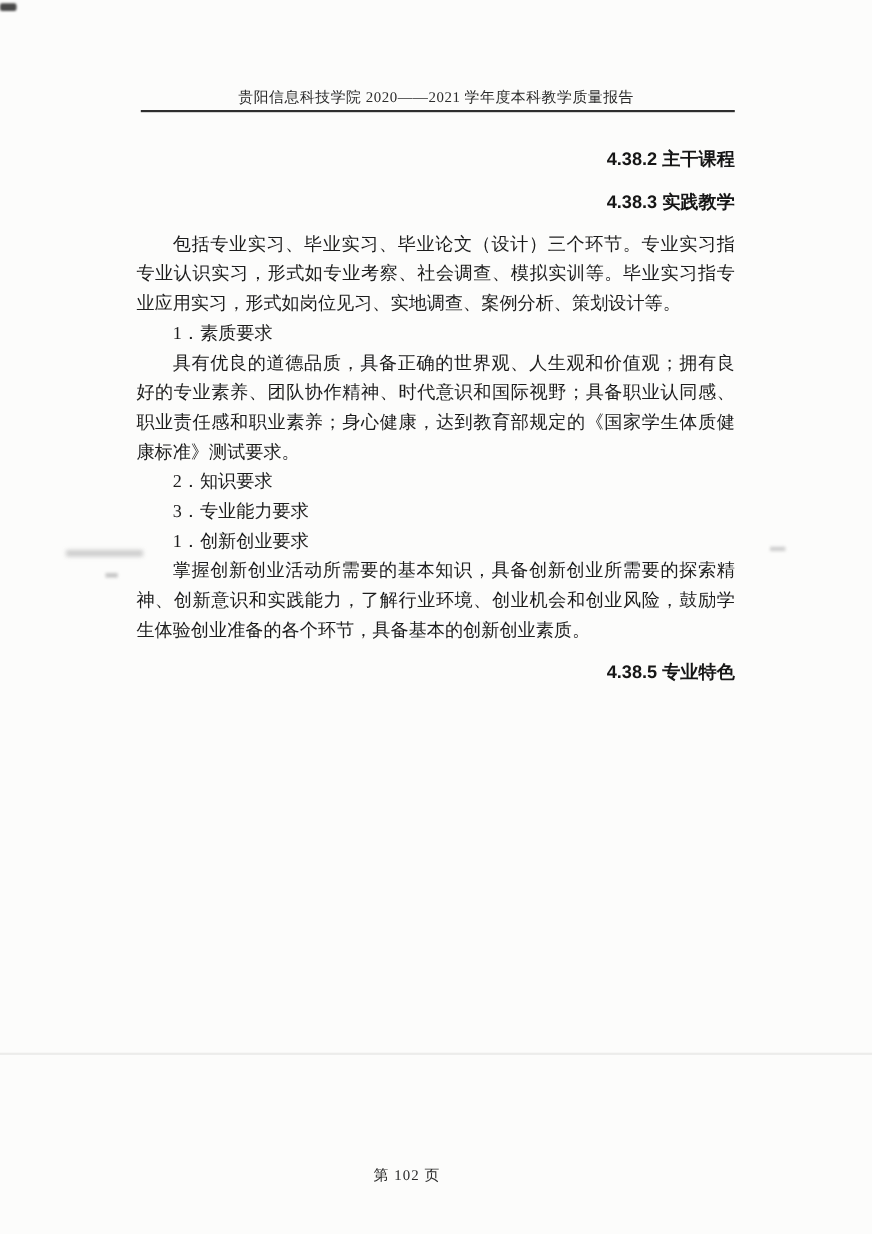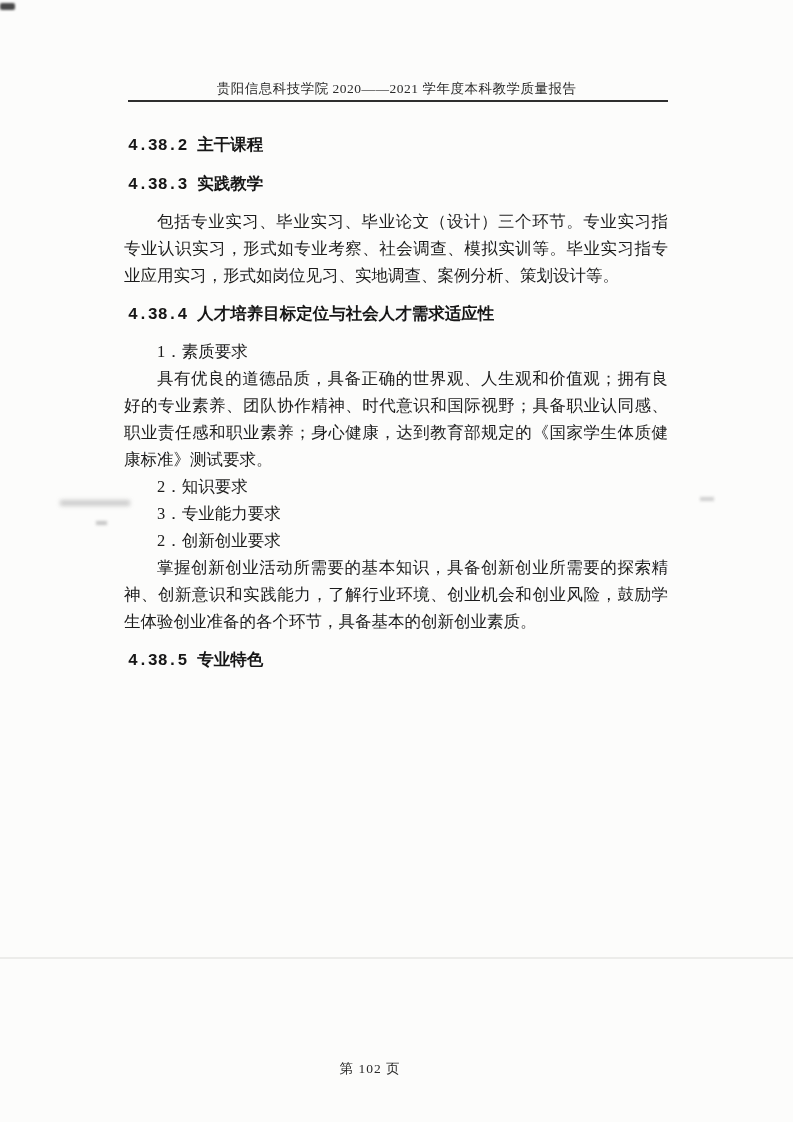--- a/index.html
+++ b/index.html
@@ -26,25 +26,25 @@
   }
   .content{
     position:absolute;top:120px;left:124px;width:544px;
     font-size:16.5px;line-height:27px;
     text-align:justify;
   }
   .para{margin:0;}
   .indent{text-indent:2em;}
   .subhead{text-indent:2em;}
   .section-heading{
-    font-family:Liberation Mono, monospace;
+    font-family:Liberation Sans, sans-serif;
     font-size:16.5px;font-weight:bold;
     margin:12px 0 10px 4px;
     line-height:27px;
-    text-align:left;
+    text-align:right;
     color:#161616;
   }
   .footer{
     position:absolute;top:1060px;left:0;width:740px;
     text-align:center;
     font-size:13.5px;
     color:#2a2a2a;
     letter-spacing:1px;
   }
   
@@ -84,30 +84,29 @@
   <div class="header-rule"></div>
 
   <div class="content">
 
 
     <h2 class="section-heading">4.38.2 主干课程</h2>
 
     <h2 class="section-heading">4.38.3 实践教学</h2>
     <p class="para indent">包括专业实习、毕业实习、毕业论文（设计）三个环节。专业实习指专业认识实习，形式如专业考察、社会调查、模拟实训等。毕业实习指专业应用实习，形式如岗位见习、实地调查、案例分析、策划设计等。</p>
 
-    <h2 class="section-heading">4.38.4 人才培养目标定位与社会人才需求适应性</h2>
 
     <p class="para subhead">1．素质要求</p>
     <p class="para indent">具有优良的道德品质，具备正确的世界观、人生观和价值观；拥有良好的专业素养、团队协作精神、时代意识和国际视野；具备职业认同感、职业责任感和职业素养；身心健康，达到教育部规定的《国家学生体质健康标准》测试要求。</p>
 
     <p class="para subhead">2．知识要求</p>
 
     <p class="para subhead">3．专业能力要求</p>
 
-    <p class="para subhead">2．创新创业要求</p>
+    <p class="para subhead">1．创新创业要求</p>
     <p class="para indent">掌握创新创业活动所需要的基本知识，具备创新创业所需要的探索精神、创新意识和实践能力，了解行业环境、创业机会和创业风险，鼓励学生体验创业准备的各个环节，具备基本的创新创业素质。</p>
 
     <h2 class="section-heading">4.38.5 专业特色</h2>
 
   </div>
 
   <div class="footer">
     <span>第 102 页</span>
   </div>
 

